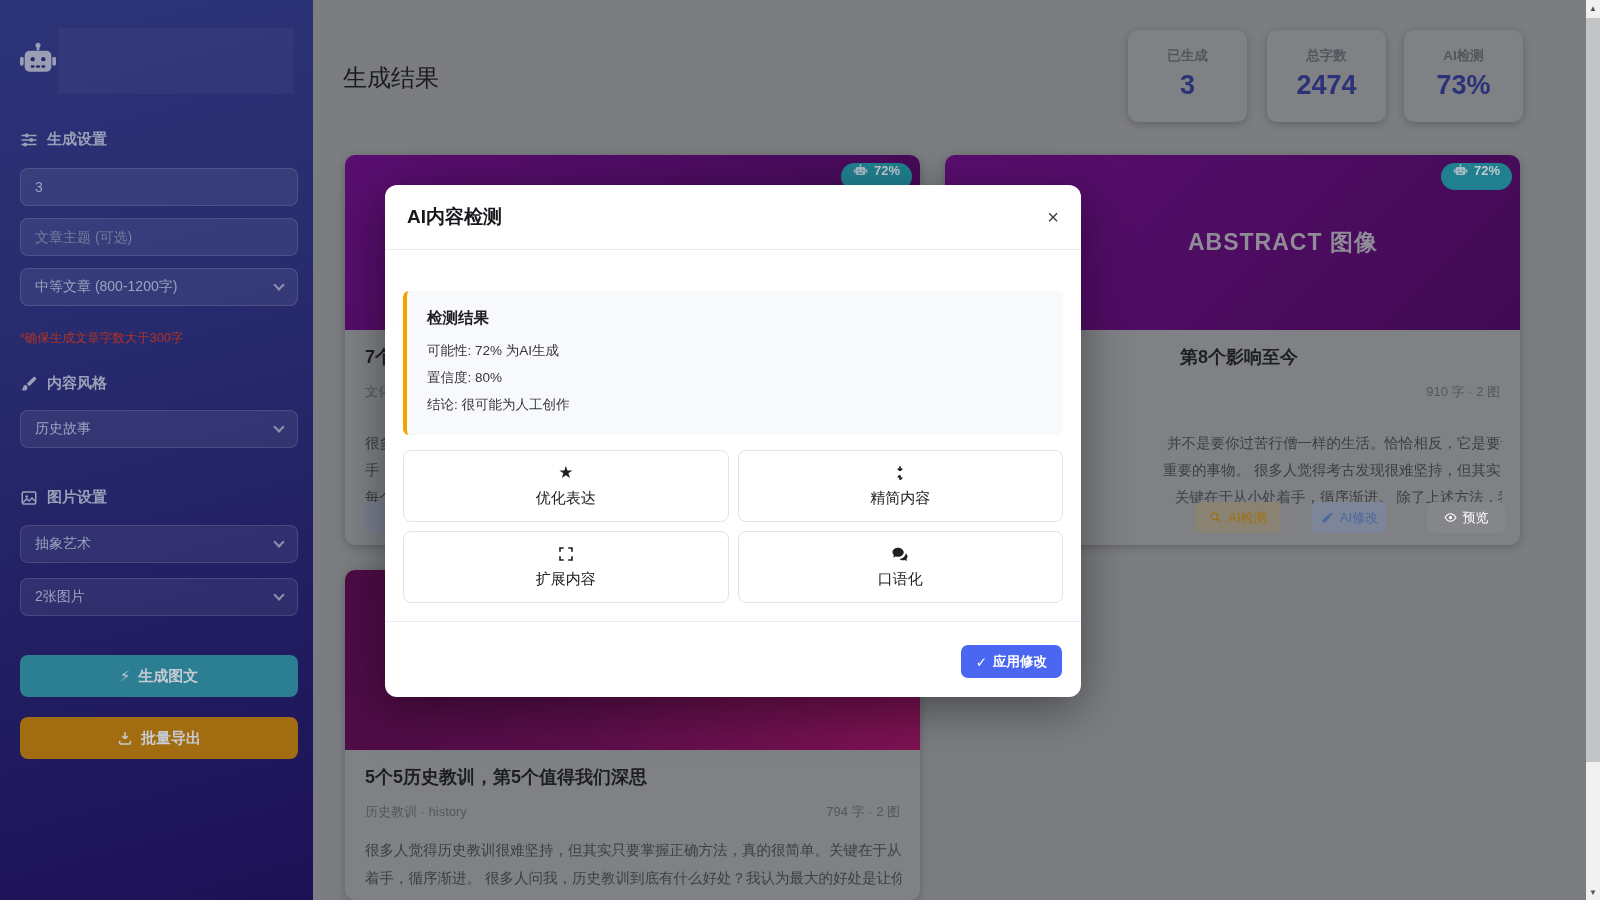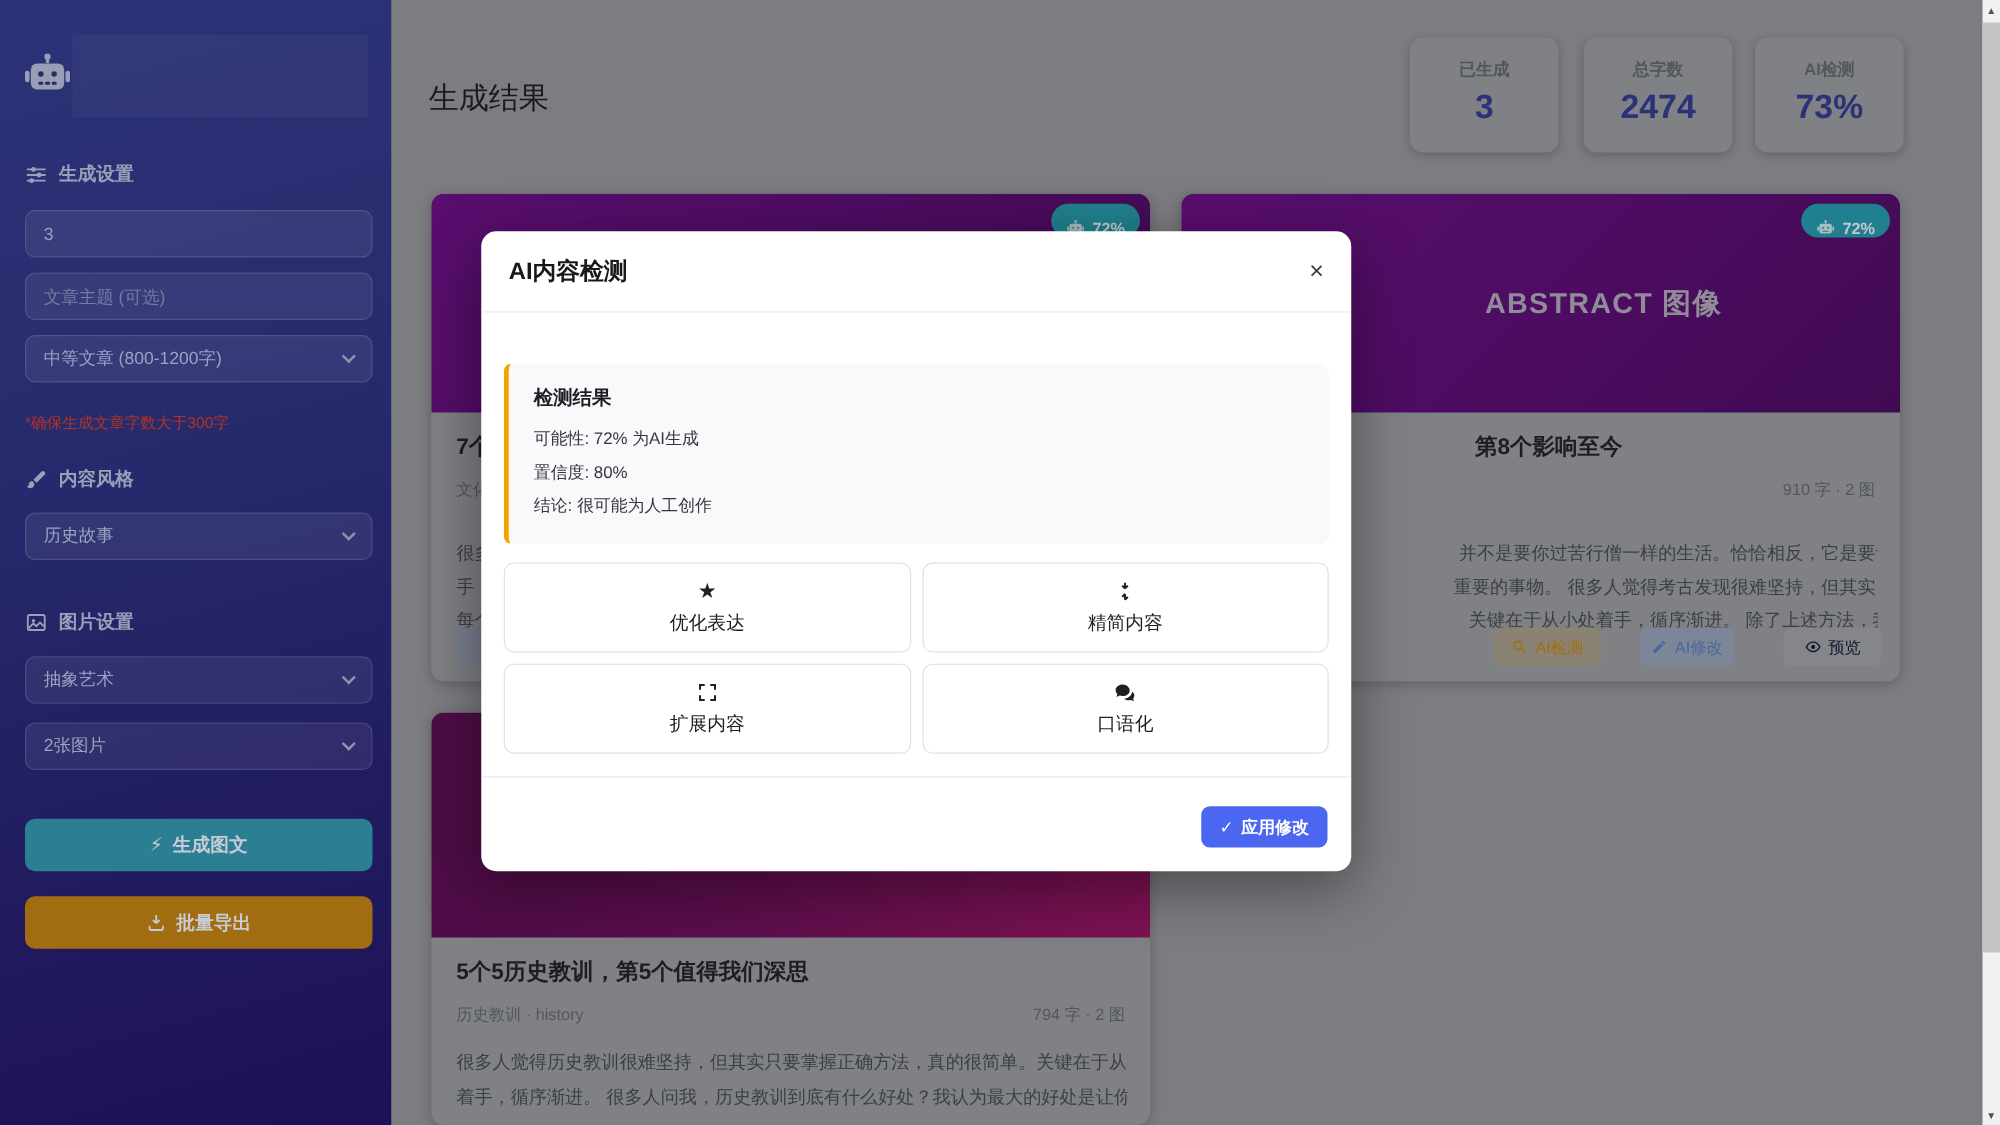--- a/index.html
+++ b/index.html
@@ -36,35 +36,35 @@
   .stat-card { position:absolute; top:30px; width:119px; height:92px; background:#7f8185; border-radius:10px;
     box-shadow:0 2px 8px rgba(0,0,0,0.22); text-align:center; padding-top:17px; }
   .stat-label { font-size:13.5px; font-weight:bold; color:#53565c; }
   .stat-value { font-size:27px; font-weight:bold; color:#2b3277; margin-top:5px; }
 
   .card { position:absolute; width:575px; background:#7f8184; border-radius:10px; overflow:hidden;
     box-shadow:0 2px 10px rgba(0,0,0,0.22); }
   .card-header { position:relative; width:100%; }
   .grad-purple { background:linear-gradient(135deg,#5a0e70 0%,#4c0c60 55%,#400a52 100%); }
   .grad-pink { background:linear-gradient(100deg,#4c0c46 0%,#5c0e4b 45%,#7d1252 100%); }
-  .ai-badge { position:absolute; top:8px; right:8px; height:27px; display:flex; align-items:flex-end; gap:6px;
+  .ai-badge { position:absolute; top:8px; right:8px; height:27px; display:flex; align-items:flex-start; gap:6px;
     background:#20808f; color:#c2c8ce; font-size:13px; font-weight:bold; padding:0 12px; border-radius:14px; }
   .ai-badge svg { width:15px; height:15px; opacity:0.85; }
   .img-label { position:absolute; left:243px; top:72px; font-size:23px; font-weight:bold;
     color:#8f8c98; letter-spacing:1px; white-space:nowrap; }
   .card-body { position:relative; width:100%; }
   .c-title { position:absolute; font-size:18px; font-weight:bold; color:#1d1e20; white-space:nowrap; }
   .c-meta { position:absolute; font-size:13px; color:#54575c; white-space:nowrap; }
   .c-line { font-size:14.5px; color:#3c3f44; line-height:27px; white-space:nowrap; overflow:hidden; }
   .act-btn { position:absolute; height:31px; border:none; border-radius:6px; font-family:inherit;
     font-size:13px; cursor:pointer; display:flex; align-items:center; justify-content:center; gap:6px; }
   .act-btn svg { width:13px; height:13px; }
   .b-detect { background:#8a8374; color:#a1700e; }
   .b-modify { background:#7d8698; color:#48689e; }
-  .b-preview { background:#84868a; color:#0f172a; }
+  .b-preview { background:#84868a; color:#ffffff; }
   .b-frag { background:#7a7f90; color:#33479c; }
 
   
   .modal { position:absolute; left:385px; top:185px; width:696px; height:512px; background:#ffffff;
     border-radius:12px; box-shadow:0 12px 48px rgba(0,0,0,0.42); overflow:hidden; }
   .modal-header { height:65px; padding:0 22px; display:flex; align-items:center; justify-content:space-between;
     border-bottom:1px solid #ececf0; }
   .modal-title { font-size:19px; font-weight:bold; color:#17171c; }
   .modal-close { border:none; background:none; font-size:20px; color:#3f4046; cursor:pointer; font-family:inherit; line-height:1; }
   .result-box { margin:41px 18px 0 18px; height:144px; background:#f8f9fa; border-left:4px solid #f5a200;

